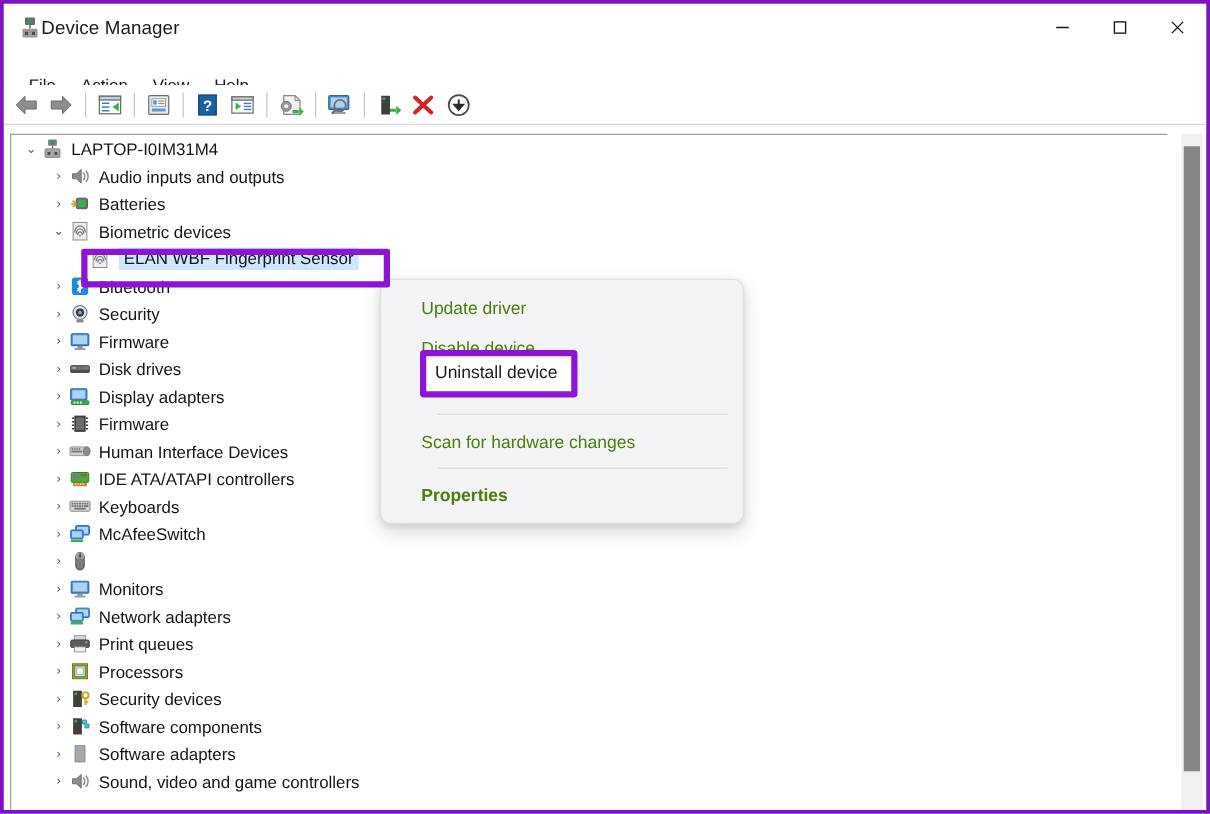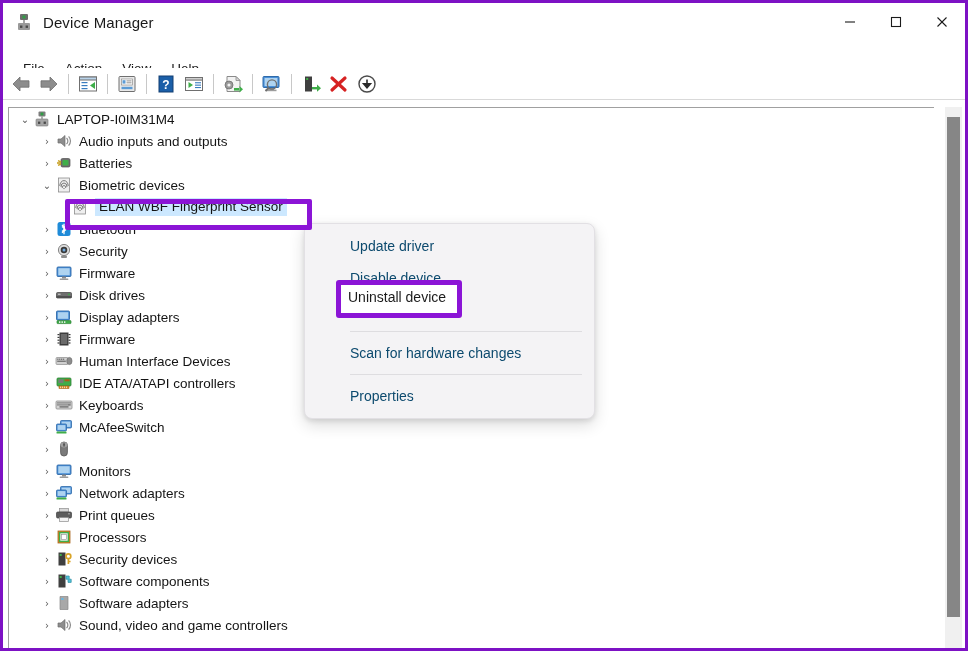--- a/index.html
+++ b/index.html
@@ -35,21 +35,20 @@
     display: flex;
     align-items: center;
   }
   #app-icon {
     margin-left: 12px;
     width: 18px; height: 18px;
     position: relative;
     flex: none;
   }
   #title-text {
-    margin-left: 10px;
     font-size: 15px;
     color: #1a1a1a;
     letter-spacing: .1px;
   }
   .wbtn {
     width: 46px;
     height: 38px;
     display: flex;
     align-items: center;
     justify-content: center;
@@ -182,26 +181,26 @@
     border: 1px solid #e2e0e4;
     border-radius: 8px;
     box-shadow: 0 6px 16px rgba(0,0,0,.14), 0 2px 5px rgba(0,0,0,.10);
     padding: 6px 0 6px 0;
     box-sizing: border-box;
   }
   .ctx-item {
     height: 32px;
     display: flex;
     align-items: center;
-    padding-left: 45px;
+    padding-left: 32px;
     font-size: 14px;
-    color: #0c4a6e;
+    color: #4d7c0f;
     box-sizing: border-box;
   }
-  .ctx-item.bold { font-weight: normal; }
+  .ctx-item.bold { font-weight: bold; }
   .ctx-sep {
     height: 1px;
     background: #dedde0;
     margin: 5px 12px 5px 45px;
   }
 
   
   .ann {
     position: absolute;
     border: 5px solid #8b14d6;

